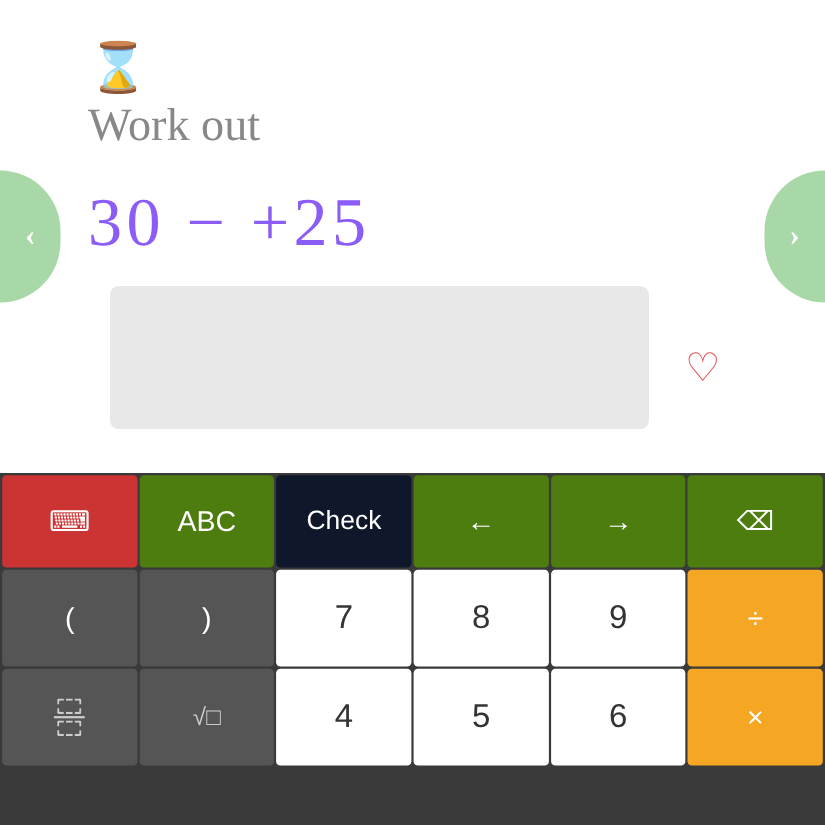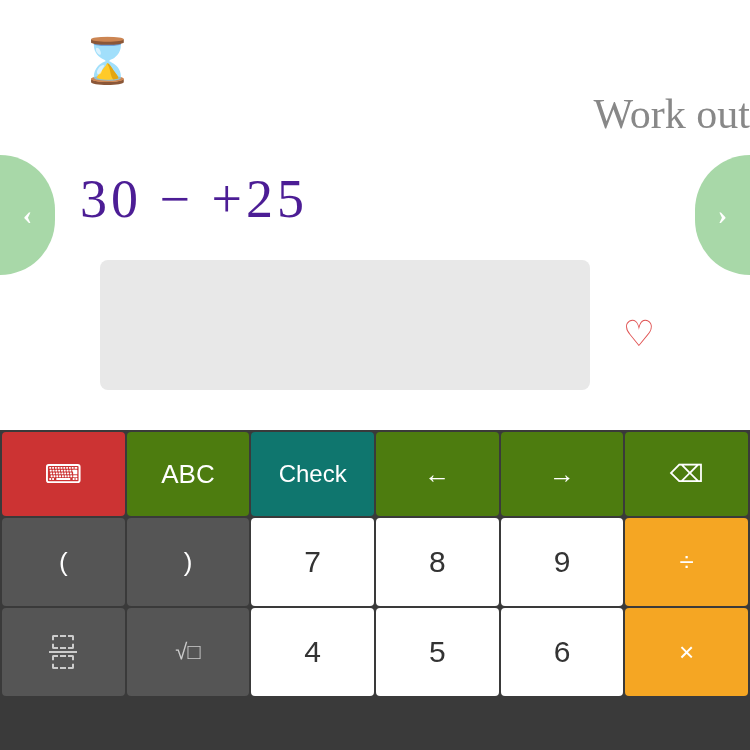--- a/index.html
+++ b/index.html
@@ -26,26 +26,25 @@
       line-height: 1;
       margin-bottom: 6px;
     }
 
     .work-out-label {
       font-size: 42px;
       color: #888;
       font-family: 'Georgia', serif;
       font-weight: normal;
       margin-bottom: 30px;
-      text-align: right;
     }
 
     .equation {
-      font-size: 54px;
-      color: #4c1d95;
+      font-size: 62px;
+      color: #8b5cf6;
       font-family: 'Georgia', serif;
       letter-spacing: 4px;
       margin-bottom: 30px;
     }
 
     
     .nav-left {
       position: absolute;
       left: 0;
       top: 50%;
@@ -135,21 +134,21 @@
       cursor: pointer;
       font-family: 'Arial', sans-serif;
       user-select: none;
     }
 
     .kb-key.red {
       background: #cc3333;
     }
 
     .kb-key.green {
-      background: #0f766e;
+      background: #0f172a;
       font-size: 24px;
     }
 
     .kb-key.orange {
       background: #f5a623;
     }
 
     .kb-key.dark {
       background: #4d7c0f;
     }

